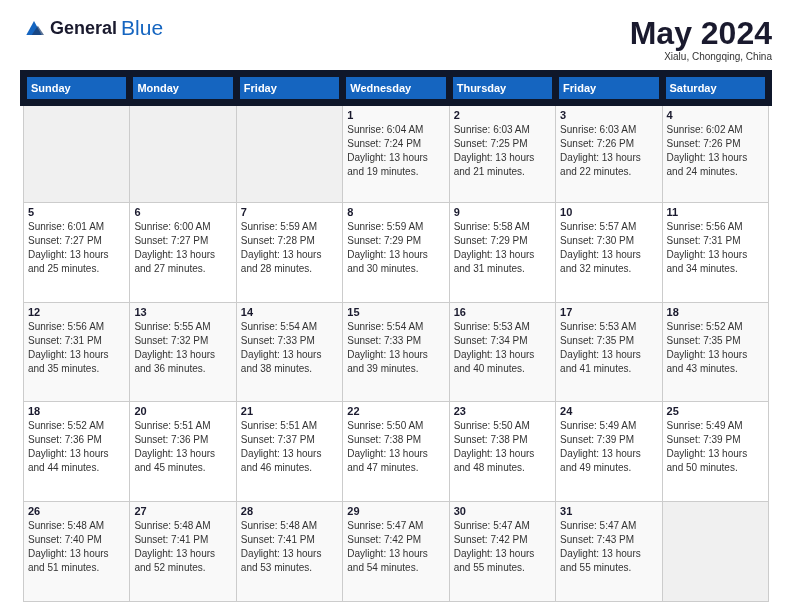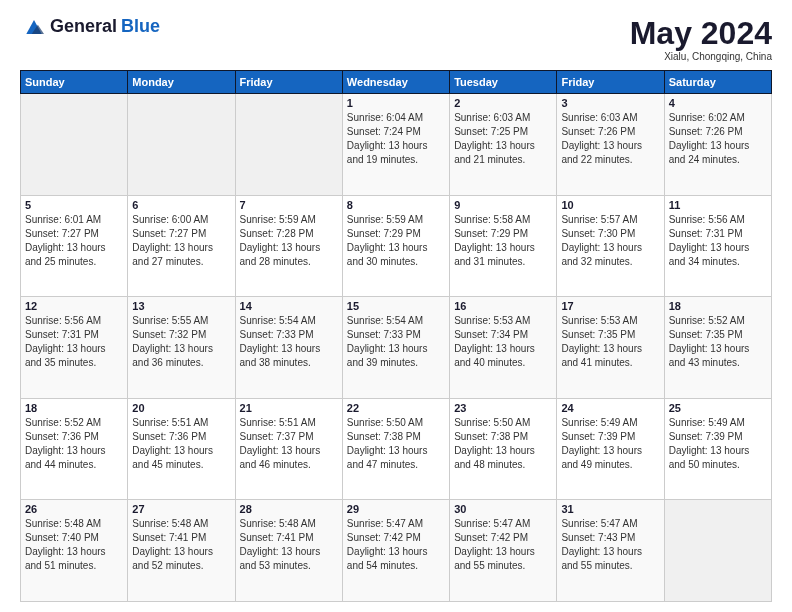--- a/index.html
+++ b/index.html
@@ -54,21 +54,21 @@
       flex: 1;
       table-layout: fixed;
     }
     .calendar-table thead th {
       background-color: #1565c0;
       color: #fff;
       font-size: 11px;
       font-weight: bold;
       padding: 5px 4px;
       text-align: left;
-      border: 1px solid #0f172a;
+      border: 7px solid #0f172a;
     }
     .calendar-table tbody td {
       border: 1px solid #ccc;
       vertical-align: top;
       padding: 3px 4px;
       font-size: 9px;
       color: #333;
       height: 80px;
     }
     .calendar-table tbody tr:nth-child(odd) td {
@@ -97,36 +97,36 @@
 <body>
 
 <div class="page">
   <div class="header">
     <div class="logo">
       <svg class="logo-icon" viewBox="0 0 30 26" xmlns="http://www.w3.org/2000/svg">
         <polygon points="5,22 15,4 25,22" fill="#1565c0"></polygon>
         <polygon points="12,22 20,10 28,22" fill="#1a3a6b" opacity="0.7"></polygon>
       </svg>
       <span style="font-size:18px;font-weight:bold;color:#1a1a2e;">General</span>
-      <span style="font-size:18px;font-weight:bold;color:#1565c0;">Blue</span>
+      <span style="font-size:21px;font-weight:normal;color:#1565c0;">Blue</span>
     </div>
     <div class="title-block">
       <div class="month-year">May 2024</div>
       <div class="location">Xialu, Chongqing, China</div>
     </div>
   </div>
 
   <table class="calendar-table">
     <thead>
       <tr>
         <th>Sunday</th>
         <th>Monday</th>
         <th>Friday</th>
         <th>Wednesday</th>
-        <th>Tuesday</th>
+        <th>Thursday</th>
         <th>Friday</th>
         <th>Saturday</th>
       </tr>
     </thead>
     <tbody id="calendar-body">
     <tr>
           <td class="empty-cell"></td>
           <td class="empty-cell"></td>
           <td class="empty-cell"></td>
           <td>

